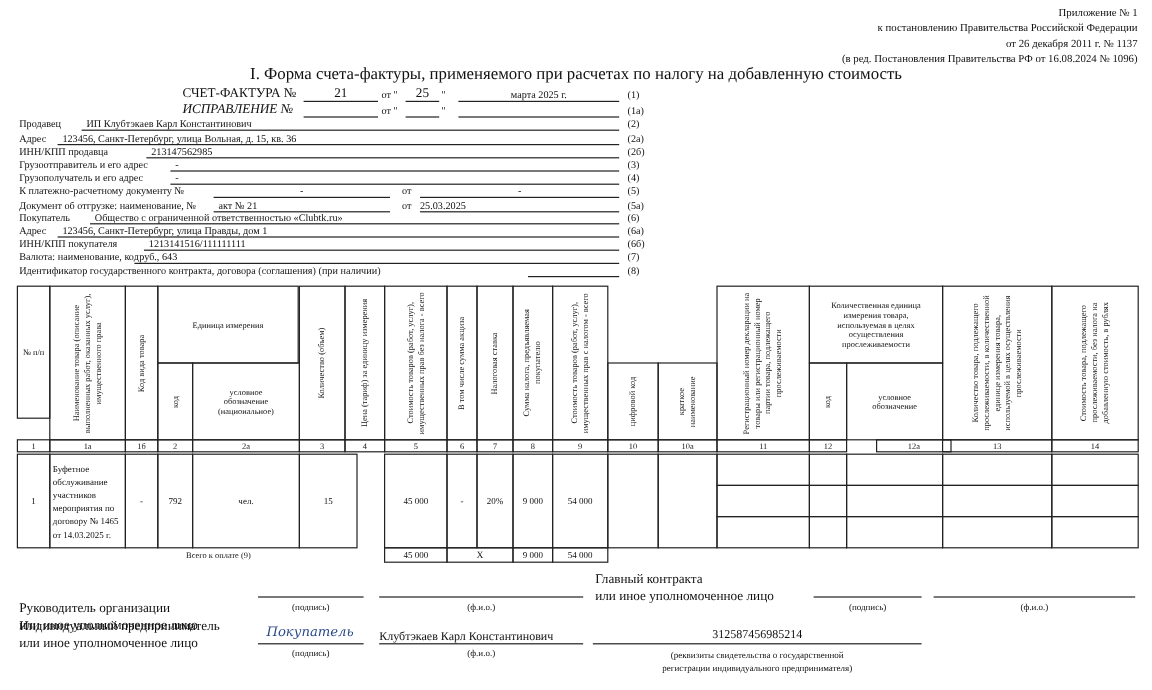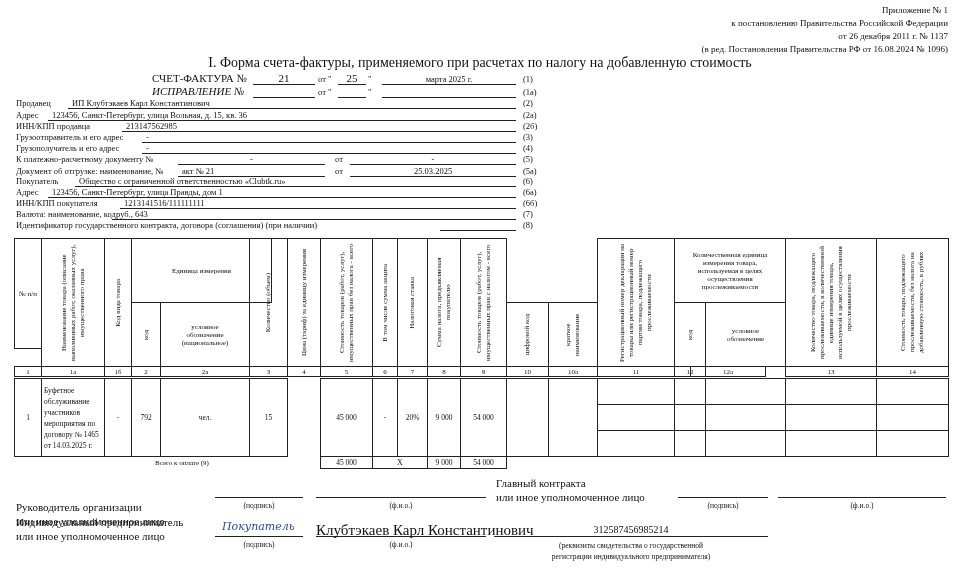--- a/index.html
+++ b/index.html
@@ -78,21 +78,21 @@
     <div class="fld" style="top: 154px; left: 178px; width: 147px; text-align: center;">-</div>
     <div class="fld" style="left: 335px; top: 154px;">от</div>
     <div class="line" style="left: 350px; top: 164px; width: 166px;"></div>
     <div class="fld" style="left: 350px; width: 166px; text-align: center; top: 154px;">-</div>
     <div class="num" style="top: 154px;">(5)</div>
     <div class="fld" style="left: 16px; top: 166px;">Документ об отгрузке: наименование, №</div>
     <div class="line" style="left: 178px; top: 176px; width: 147px;"></div>
     <div class="fld" style="top: 166px; left: 182px;">акт № 21</div>
     <div class="fld" style="left: 335px; top: 166px;">от</div>
     <div class="line" style="left: 350px; top: 176px; width: 166px;"></div>
-    <div class="fld" style="left: 350px; width: 166px; text-align: center; top: 166px;">25.03.2025</div>
+    <div class="fld" style="left: 350px; width: 166px; text-align: left; top: 166px;">25.03.2025</div>
     <div class="num" style="top: 166px;">(5а)</div>
     <div class="fld" style="left: 16px; top: 176px;">Покупатель</div>
     <div class="line" style="left: 75px; top: 186px; width: 441px;"></div>
     <div class="fld" style="top: 176px; left: 79px;">Общество с ограниченной ответственностью «Clubtk.ru»</div>
     <div class="num" style="top: 176px;">(6)</div>
     <div class="fld" style="left: 16px; top: 187px;">Адрес</div>
     <div class="line" style="left: 48px; top: 197px; width: 468px;"></div>
     <div class="fld" style="top: 187px; left: 52px;">123456, Санкт-Петербург, улица Правды, дом 1</div>
     <div class="num" style="top: 187px;">(6а)</div>
     <div class="fld" style="left: 16px; top: 198px;">ИНН/КПП покупателя</div>
@@ -142,21 +142,21 @@
     </div>
     <div class="cell" style="left: 583px; top: 0px; width: 78px; height: 129px;">
       <span class="rot">Регистрационный номер декларации на товары или регистрационный номер партии товара, подлежащего прослеживаемости</span>
     </div>
     <div class="cell" style="left: 771px; top: 0px; width: 92px; height: 129px;">
       <span class="rot">Количество товара, подлежащего прослеживаемости, в количественной единице измерения товара, используемой в целях осуществления прослеживаемости</span>
     </div>
     <div class="cell" style="left: 862px; top: 0px; width: 73px; height: 129px;">
       <span class="rot">Стоимость товара, подлежащего прослеживаемости, без налога на добавленную стоимость, в рублях</span>
     </div>
-    <div class="cell" style="left: 117px; top: 0px; width: 141px; height: 65px;">
+    <div class="cell" style="left: 117px; top: 0px; width: 118px; height: 65px;">
       <span>Единица измерения</span>
     </div>
     <div class="cell" style="left: 117px; top: 64px; width: 30px; height: 65px;">
       <span class="rot">код</span>
     </div>
     <div class="cell" style="left: 146px; top: 64px; width: 90px; height: 65px; padding: 0px 20px;">
       <span>условное обозначение (национальное)</span>
     </div>
     <div class="cell" style="left: 492px; top: 64px; width: 43px; height: 65px;">
       <span class="rot">цифровой код</span>
@@ -214,21 +214,21 @@
     </div>
     <div class="cell" style="left: 534px; top: 128px; width: 50px; height: 11px;">
       <span>10а</span>
     </div>
     <div class="cell" style="left: 583px; top: 128px; width: 78px; height: 11px;">
       <span>11</span>
     </div>
     <div class="cell" style="left: 660px; top: 128px; width: 32px; height: 11px;">
       <span>12</span>
     </div>
-    <div class="cell" style="left: 676px; top: 128px; width: 76px; height: 11px; align-items: center;">
+    <div class="cell" style="left: 716px; top: 128px; width: 63px; height: 11px; align-items: center;">
       <span>12а</span>
     </div>
     <div class="cell" style="left: 771px; top: 128px; width: 92px; height: 11px;">
       <span>13</span>
     </div>
     <div class="cell" style="left: 862px; top: 128px; width: 73px; height: 11px;">
       <span>14</span>
     </div>
     <div class="cell" style="left: 0px; top: 140px; width: 28px; height: 79px; font-size: 7.5px;">
       <span>1</span>
@@ -238,21 +238,21 @@
     </div>
     <div class="cell" style="left: 90px; top: 140px; width: 28px; height: 79px; font-size: 7.5px;">
       <span>-</span>
     </div>
     <div class="cell" style="left: 117px; top: 140px; width: 30px; height: 79px; font-size: 7.5px;">
       <span>792</span>
     </div>
     <div class="cell" style="left: 146px; top: 140px; width: 90px; height: 79px; font-size: 7.5px;">
       <span>чел.</span>
     </div>
-    <div class="cell" style="left: 235px; top: 140px; width: 39px; height: 79px; font-size: 7.5px;">
+    <div class="cell" style="left: 235px; top: 140px; width: 49px; height: 79px; font-size: 7.5px;">
       <span>15</span>
     </div>
     <div class="cell" style="left: 306px; top: 140px; width: 53px; height: 79px; font-size: 7.5px;">
       <span>45 000</span>
     </div>
     <div class="cell" style="left: 358px; top: 140px; width: 26px; height: 79px; font-size: 7.5px;">
       <span>-</span>
     </div>
     <div class="cell" style="left: 383px; top: 140px; width: 31px; height: 79px; font-size: 7.5px;">
       <span>20%</span>
@@ -318,21 +318,21 @@
 <div class="line" style="left:778px;top:497px;width:168px;"></div>
 <div class="sig-cap" style="left:778px;top:501px;width:168px;">(ф.и.о.)</div>
 
 <div class="sig-label" style="left:16px;top:515px;">
   <div>Индивидуальный предприниматель</div>
   <div>или иное уполномоченное лицо</div>
 </div>
 <div class="signature" style="left:222px;top:520px;">Покупатель</div>
 <div class="line" style="left:215px;top:536px;width:88px;"></div>
 <div class="sig-cap" style="left:215px;top:540px;width:88px;">(подпись)</div>
-<div class="fld" style="left:316px;top:525px;font-size:15px;">Клубтэкаев Карл Константинович</div>
+<div class="fld" style="left:316px;top:525px;font-size:10px;">Клубтэкаев Карл Константинович</div>
 <div class="line" style="left:316px;top:536px;width:170px;"></div>
 <div class="sig-cap" style="left:316px;top:540px;width:170px;">(ф.и.о.)</div>
 <div class="fld" style="left:494px;top:524px;width:274px;text-align:center;font-size:10px;">312587456985214</div>
 <div class="line" style="left:494px;top:536px;width:274px;"></div>
 <div class="sig-cap" style="left:494px;top:540px;width:274px;line-height:11px;">
   <div>(реквизиты свидетельства о государственной</div>
   <div>регистрации индивидуального предпринимателя)</div>
 </div>
 
 </body></html>

